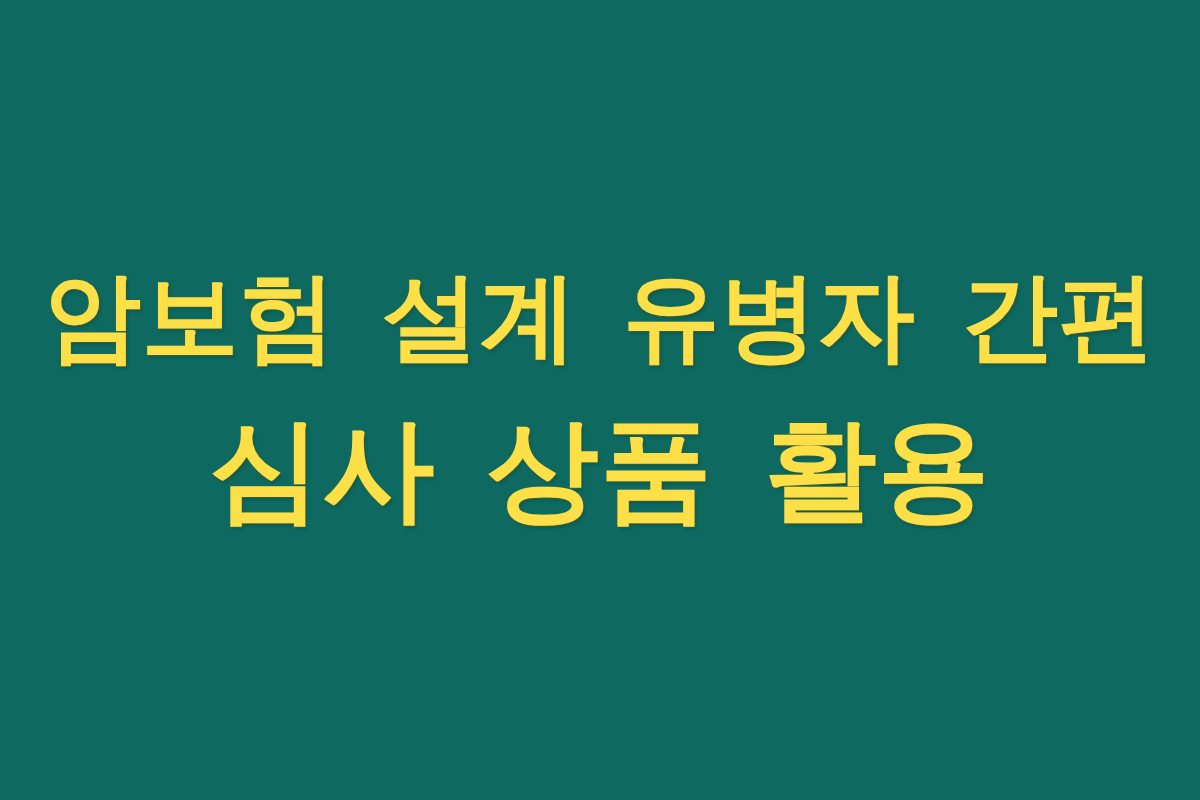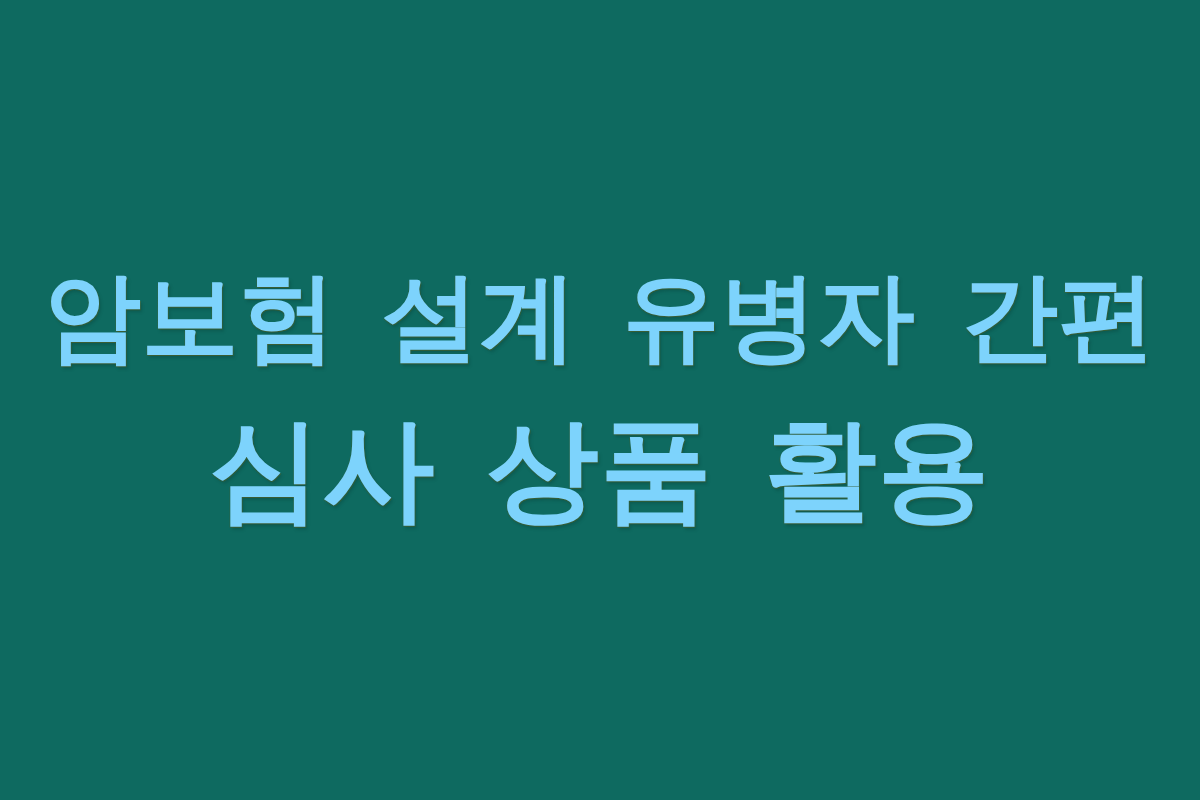--- a/index.html
+++ b/index.html
@@ -59,21 +59,21 @@
   .headline .line-2 {
     letter-spacing: 0.01em;
     margin-top: 12px;
   }
 </style>
 </head>
 <body>
 
 <div class="title-card" style="background: rgb(14, 106, 96);">
 
-  <h1 class="headline" style="color: #7dd3fc;">
+  <h1 class="headline" style="color: #fde047;">
 
     <span class="line line-1" style="font-size: 97px;">암보험 설계 유병자 간편</span>
 
     <span class="line line-2" style="font-size: 112px;">심사 상품 활용</span>
 
   </h1>
 
 </div>
 
 </body></html>

